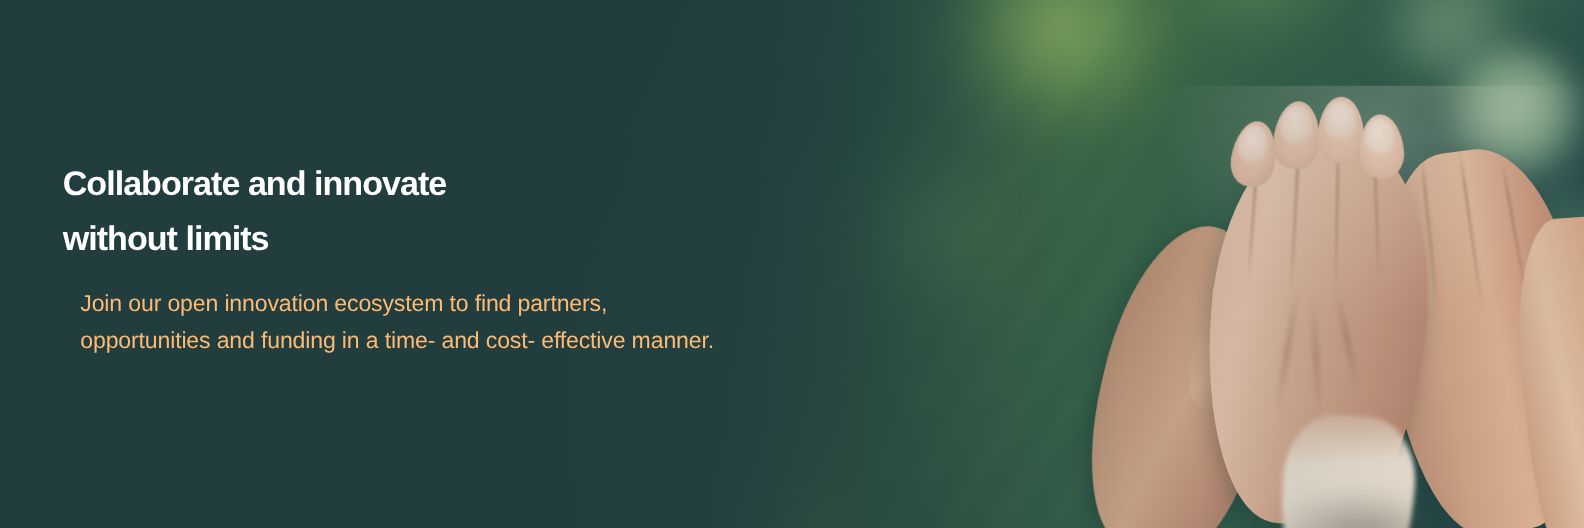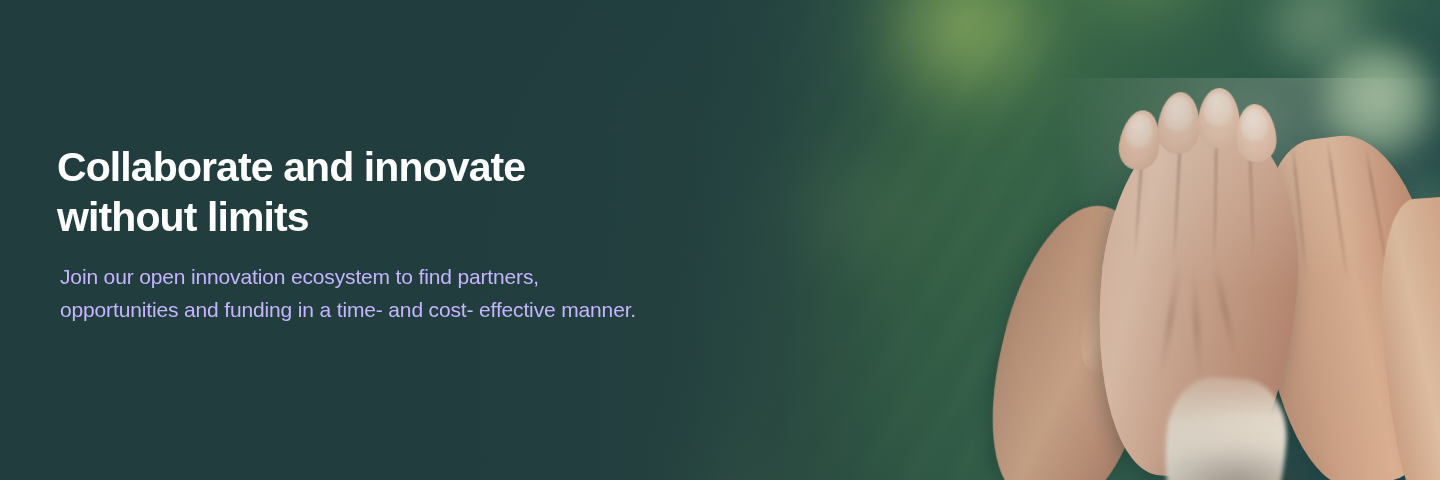--- a/index.html
+++ b/index.html
@@ -303,29 +303,29 @@
   
   .copy {
     position: absolute;
     left: 57px;
     top: 142px;
     width: 800px;
   }
   .headline {
     margin: 0;
     color: #ffffff;
-    font-size: 41px;
+    font-size: 31px;
     line-height: 50px;
     font-weight: 700;
     letter-spacing: -0.9px;
     white-space: pre-line;
   }
   .subcopy {
-    margin: 18px 0 0 3px;
-    color: #c4b5fd;
+    margin: 18px 0 0 16px;
+    color: #fdba74;
     font-size: 21px;
     line-height: 33px;
     font-weight: 400;
     letter-spacing: -0.15px;
     white-space: pre-line;
   }
 </style>
 </head>
 <body>
 

